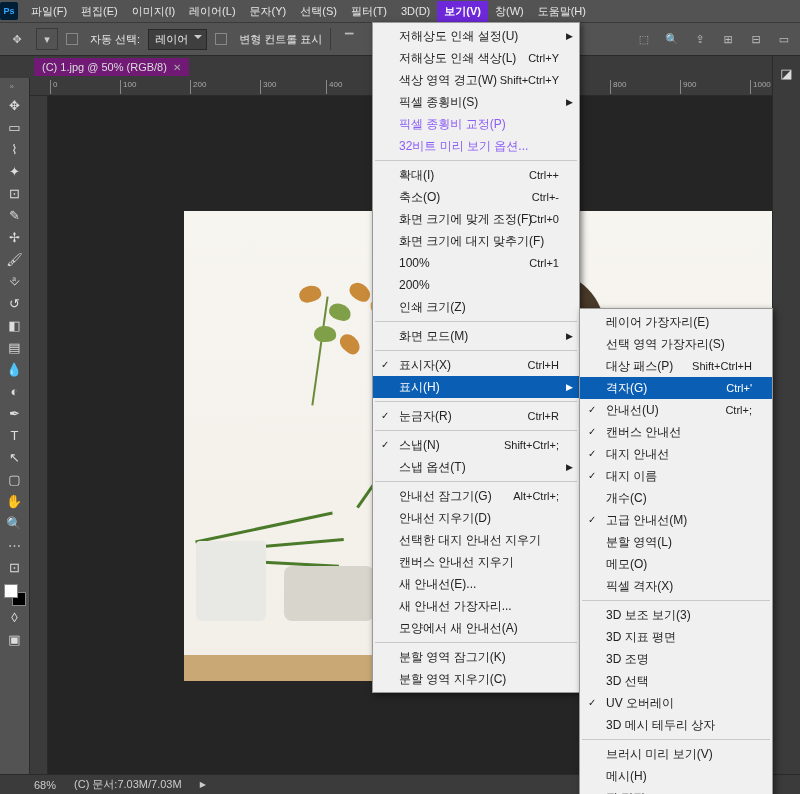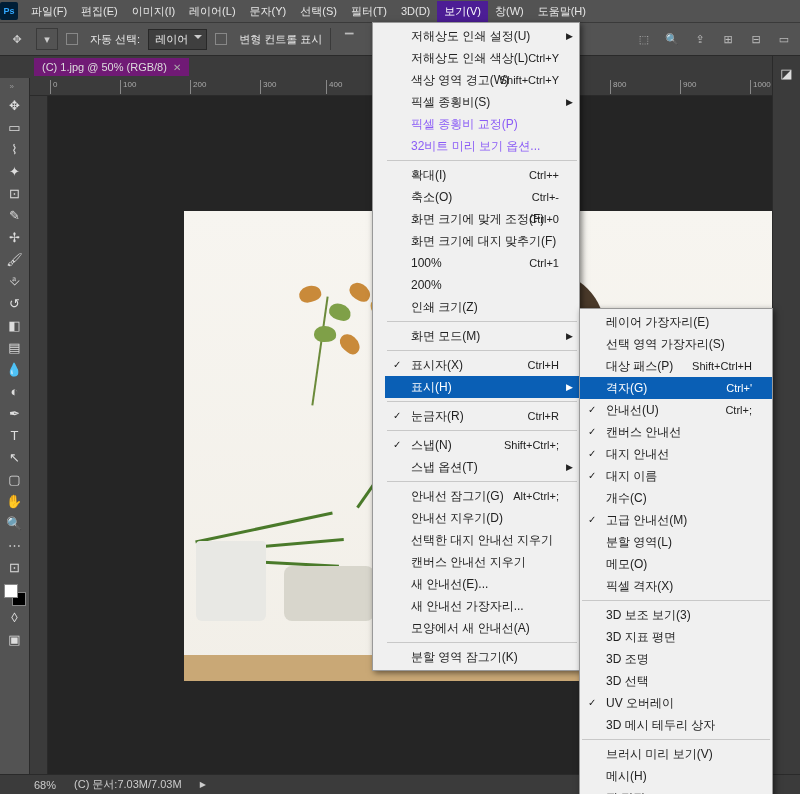--- a/index.html
+++ b/index.html
@@ -2,21 +2,21 @@
 <html><head>
 <meta charset="utf-8">
 <style>
   * { margin: 0; padding: 0; box-sizing: border-box; font-family: "Malgun Gothic", "Segoe UI", sans-serif; }
   body { background: #535353; width: 800px; height: 794px; overflow: hidden; position: relative; color: #e6e6e6; }
 
   
   .menubar { background: #535353; height: 22px; display: flex; align-items: center; font-size: 11px; padding-left: 0; }
   .ps-logo { width: 18px; height: 18px; background: #001e36; color: #31a8ff; font-weight: bold; font-size: 9px; display: flex; align-items: center; justify-content: center; margin-right: 6px; border-radius: 2px; }
   .menubar-item { padding: 3px 7px; cursor: pointer; }
-  .menubar-item.active { background: #4c1d95; color: #fff; }
+  .menubar-item.active { background: #6d28d9; color: #fff; font-weight: bold; }
 
   
   .optionsbar { background: #535353; height: 34px; display: flex; align-items: center; padding: 0 6px; font-size: 11px; gap: 8px; border-top: 1px solid #3a3a3a; border-bottom: 1px solid #2a2a2a; }
   .opt-icon { width: 22px; height: 22px; display: flex; align-items: center; justify-content: center; color: #ccc; }
   .opt-dropdown { background: #3f3f3f; border: 1px solid #282828; padding: 2px 18px 2px 6px; position: relative; }
   .opt-dropdown::after { content: ""; position: absolute; right: 4px; top: 50%; transform: translateY(-50%); border: 4px solid transparent; border-top-color: #ccc; }
   .chk { width: 12px; height: 12px; border: 1px solid #888; display: inline-block; margin-right: 4px; vertical-align: middle; }
   .divider-v { width: 1px; height: 22px; background: #3a3a3a; }
   .small-icon { width: 20px; height: 18px; display: flex; align-items: center; justify-content: center; color: #bbb; }
 
@@ -67,21 +67,21 @@
     position: absolute; background: #f0f0f0; border: 1px solid #999; box-shadow: 2px 2px 6px rgba(0,0,0,.5);
     font-size: 12px; color: #222; padding: 2px 0; z-index: 10;
   }
   .menu-item { display: flex; align-items: center; padding: 3px 20px 3px 26px; white-space: nowrap; position: relative; cursor: default; line-height: 16px; }
   .menu-item.hl { background: #0a5fb5; color: #fff; }
   .menu-item .check { position: absolute; left: 8px; font-size: 10px; }
   .menu-item .shortcut { position: absolute; right: 20px; font-size: 11px; }
   .menu-item .sub-arrow { position: absolute; right: 6px; font-size: 9px; }
   .menu-sep { height: 1px; background: #c8c8c8; margin: 3px 2px; }
 
-  .dd1 { top: 22px; left: 372px; width: 208px; padding-left: 12px; }
+  .dd1 { top: 22px; left: 372px; width: 208px; }
   .dd2 { top: 308px; left: 579px; width: 194px; }
 
   
   .statusbar { position: absolute; bottom: 0; left: 0; right: 0; height: 20px; background: #3b3b3b; display: flex; align-items: center; font-size: 11px; color: #ccc; padding-left: 34px; gap: 18px; border-top: 1px solid #2a2a2a; }
   .statusbar .arrow { font-size: 8px; }
 
   
   .right-strip { position: absolute; right: 0; top: 56px; width: 28px; bottom: 20px; background: #3b3b3b; display: flex; flex-direction: column; align-items: center; padding-top: 6px; gap: 6px; border-left: 1px solid #2a2a2a; }
 </style>
 </head>
@@ -335,20 +335,23 @@
     <div class="menu-item">
       <span>새 안내선 가장자리...</span>
     </div>
     <div class="menu-item">
       <span>모양에서 새 안내선(A)</span>
     </div>
     <div class="menu-sep"></div>
     <div class="menu-item">
       <span>분할 영역 잠그기(K)</span>
     </div>
+    <div class="menu-item">
+      <span>분할 영역 지우기(C)</span>
+    </div>
   </div>
 
 <div class="dropdown dd2" id="dd2">
     <div class="menu-item">
       <span>레이어 가장자리(E)</span>
     </div>
     <div class="menu-item">
       <span>선택 영역 가장자리(S)</span>
     </div>
     <div class="menu-item">

